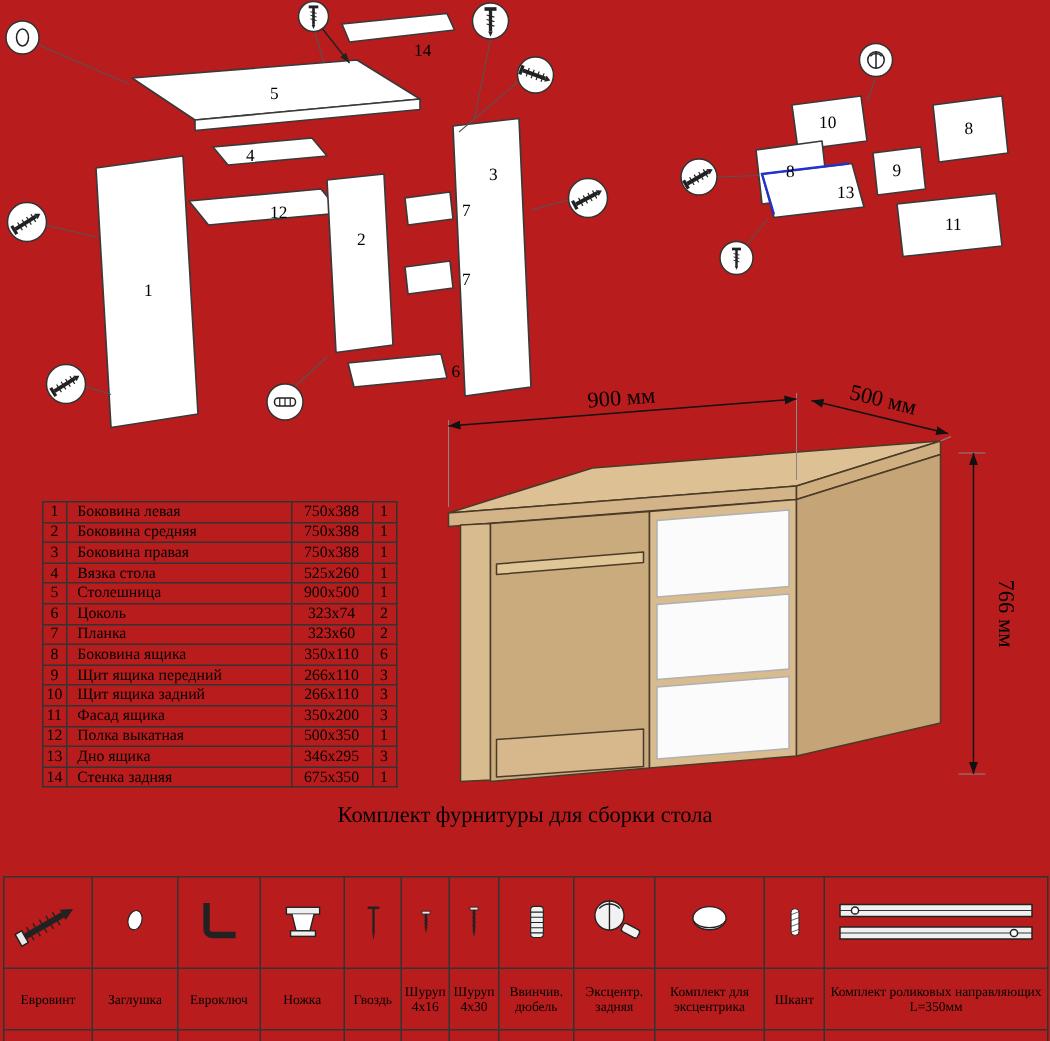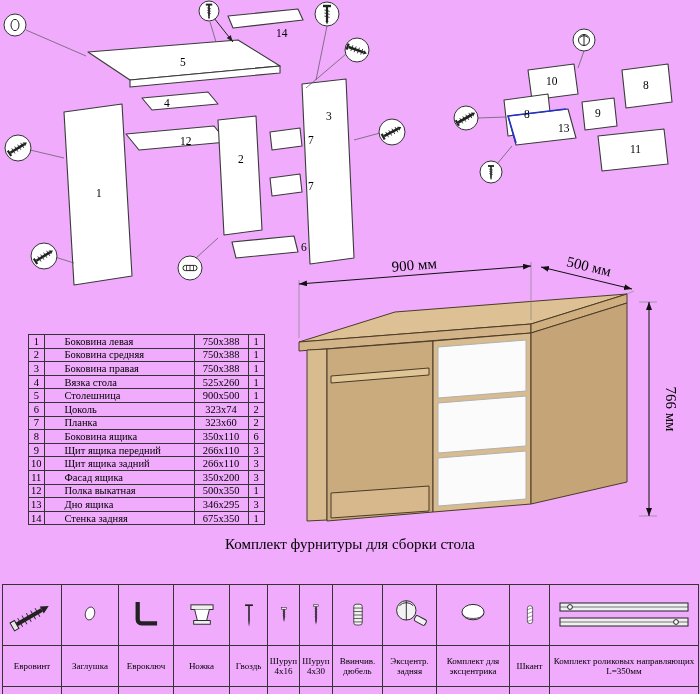--- a/index.html
+++ b/index.html
@@ -1,24 +1,24 @@
 <!DOCTYPE html>
 <html><head>
 <meta charset="utf-8">
 <style>
   html,body{margin:0;padding:0;background:#fff;}
-  .page{position:relative;width:700px;height:694px;background:#f0abfc;overflow:hidden;
+  .page{position:relative;width:700px;height:694px;background:#b91c1c;overflow:hidden;
         font-family:"Liberation Serif","DejaVu Serif",serif;color:#000;}
   svg{display:block;}
   svg text{font-family:"Liberation Serif","DejaVu Serif",serif;}
   .diag-main{position:absolute;left:0;top:0;}
   .diag-drawer{position:absolute;left:450px;top:0;}
   .desk{position:absolute;left:283px;top:250px;}
   .parts-table{position:absolute;left:28px;top:334px;border-collapse:collapse;font-size:10.5px;}
-  .parts-table td{border:1px solid #333;height:12.6px;line-height:11px;padding:0 20px;white-space:nowrap;}
+  .parts-table td{border:1px solid #333;height:12.6px;line-height:11px;padding:0 7px;white-space:nowrap;}
   .parts-table td.c{text-align:center;padding:0 2px;}
   .hw-title{position:absolute;left:0;top:536px;width:700px;text-align:center;font-size:15px;}
   .hw-table{position:absolute;left:2px;top:584px;width:696px;border-collapse:collapse;table-layout:fixed;}
   .hw-table td{border:1px solid #333;text-align:center;vertical-align:middle;padding:1px;overflow:hidden;}
   .hw-icons td{height:58px;}
   .hw-names td{height:38px;font-size:9px;line-height:1.15;}
   .hw-qty td{height:22px;font-size:13px;}
   .hw-table svg{margin:0 auto;}
 </style>
 </head>

